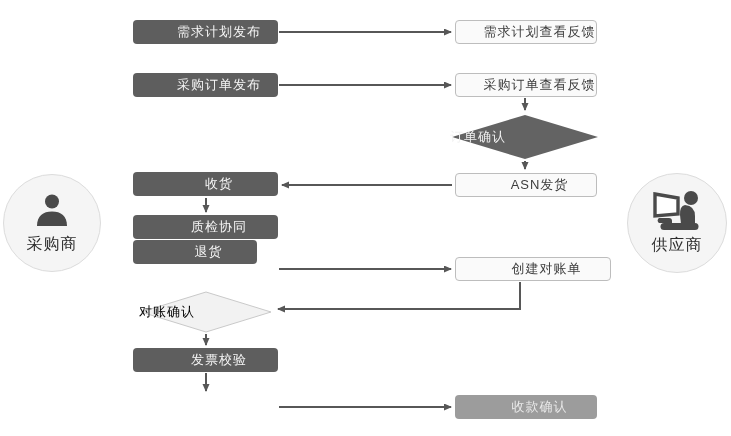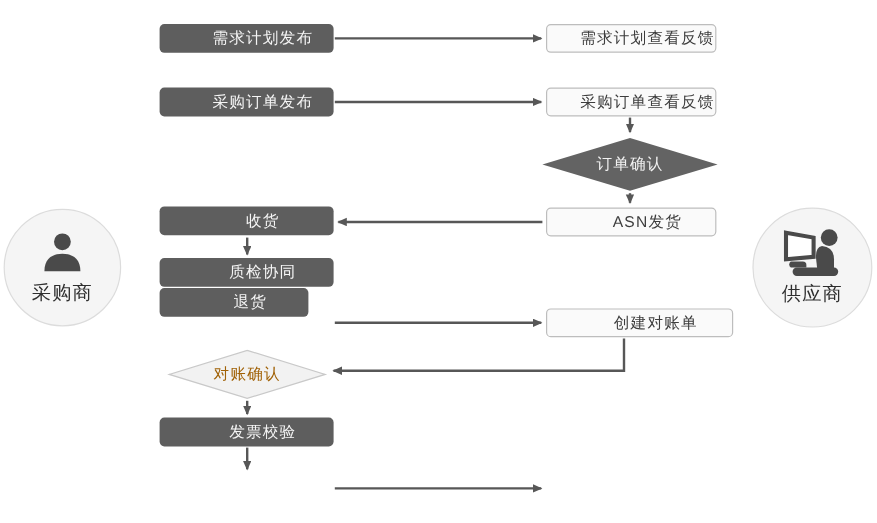--- a/index.html
+++ b/index.html
@@ -21,25 +21,25 @@
     position:relative;width:731px;height:436px;background:#fff;overflow:hidden;
   }
   .connectors{position:absolute;left:0;top:0;z-index:1;}
   .node{
     position:absolute;z-index:2;height:24px;display:flex;align-items:center;justify-content:center;
     font-size:13px;border-radius:4px;box-sizing:border-box;letter-spacing:1px;padding-left:27px;
   }
   .node.dark{background:var(--node-dark);color:#f5f5f5;}
   .node.light{background:var(--node-light-bg);border:1px solid var(--node-light-border);color:#3d3d3d;}
   .node.gray{background:var(--node-gray);color:#e9e9e9;}
-  .diamond{position:absolute;z-index:2;display:flex;align-items:center;justify-content:center;}
+  .diamond{position:absolute;z-index:2;display:flex;align-items:center;justify-content:flex-start;}
   .diamond svg{position:absolute;left:0;top:0;width:100%;height:100%;}
   .diamond .diamond-label{position:relative;z-index:3;font-size:13px;letter-spacing:1px;}
   .diamond.dark .diamond-label{color:#f2f2f2;}
-  .diamond.light .diamond-label{color:#a16207;}
+  .diamond.light .diamond-label{color:#000000;}
   .diamond.dark polygon{fill:var(--decision-dark);stroke:none;}
   .diamond.light polygon{fill:var(--decision-light-bg);stroke:var(--decision-light-border);stroke-width:1;}
   .role-circle{
     position:absolute;z-index:2;border-radius:50%;background:var(--circle-bg);
     border:1px solid var(--circle-border);box-sizing:border-box;
     display:flex;flex-direction:column;align-items:center;justify-content:center;gap:3px;
   }
   .role-icon{display:block;}
   .role-label{font-size:16px;color:#2e2e2e;letter-spacing:1px;}
 </style>
@@ -93,20 +93,21 @@
   <div class="node dark" style="left:133px;top:73px;width:145px;">采购订单发布</div>
   <div class="node dark" style="left:133px;top:172px;width:145px;">收货</div>
   <div class="node dark" style="left:133px;top:215px;width:145px;">质检协同</div>
   <div class="node dark" style="left:133px;top:240px;width:124px;">退货</div>
   <div class="node dark" style="left:133px;top:348px;width:145px;">发票校验</div>
 
   <div class="node light" style="left:455px;top:20px;width:142px;">需求计划查看反馈</div>
   <div class="node light" style="left:455px;top:73px;width:142px;">采购订单查看反馈</div>
   <div class="node light" style="left:455px;top:173px;width:142px;">ASN发货</div>
   <div class="node light" style="left:455px;top:257px;width:156px;">创建对账单</div>
+  <div class="node gray" style="left:455px;top:395px;width:142px;">收款确认</div>
 
   <div class="diamond dark" style="left:450px;top:114px;width:150px;height:46px;">
     <svg viewBox="0 0 150 46" preserveAspectRatio="none">
       <polygon points="75,1 148,23 75,45 2,23"></polygon>
     </svg>
     <span class="diamond-label">订单确认</span>
   </div>
 
   <div class="diamond light" style="left:139px;top:291px;width:134px;height:42px;">
     <svg viewBox="0 0 134 42" preserveAspectRatio="none">

